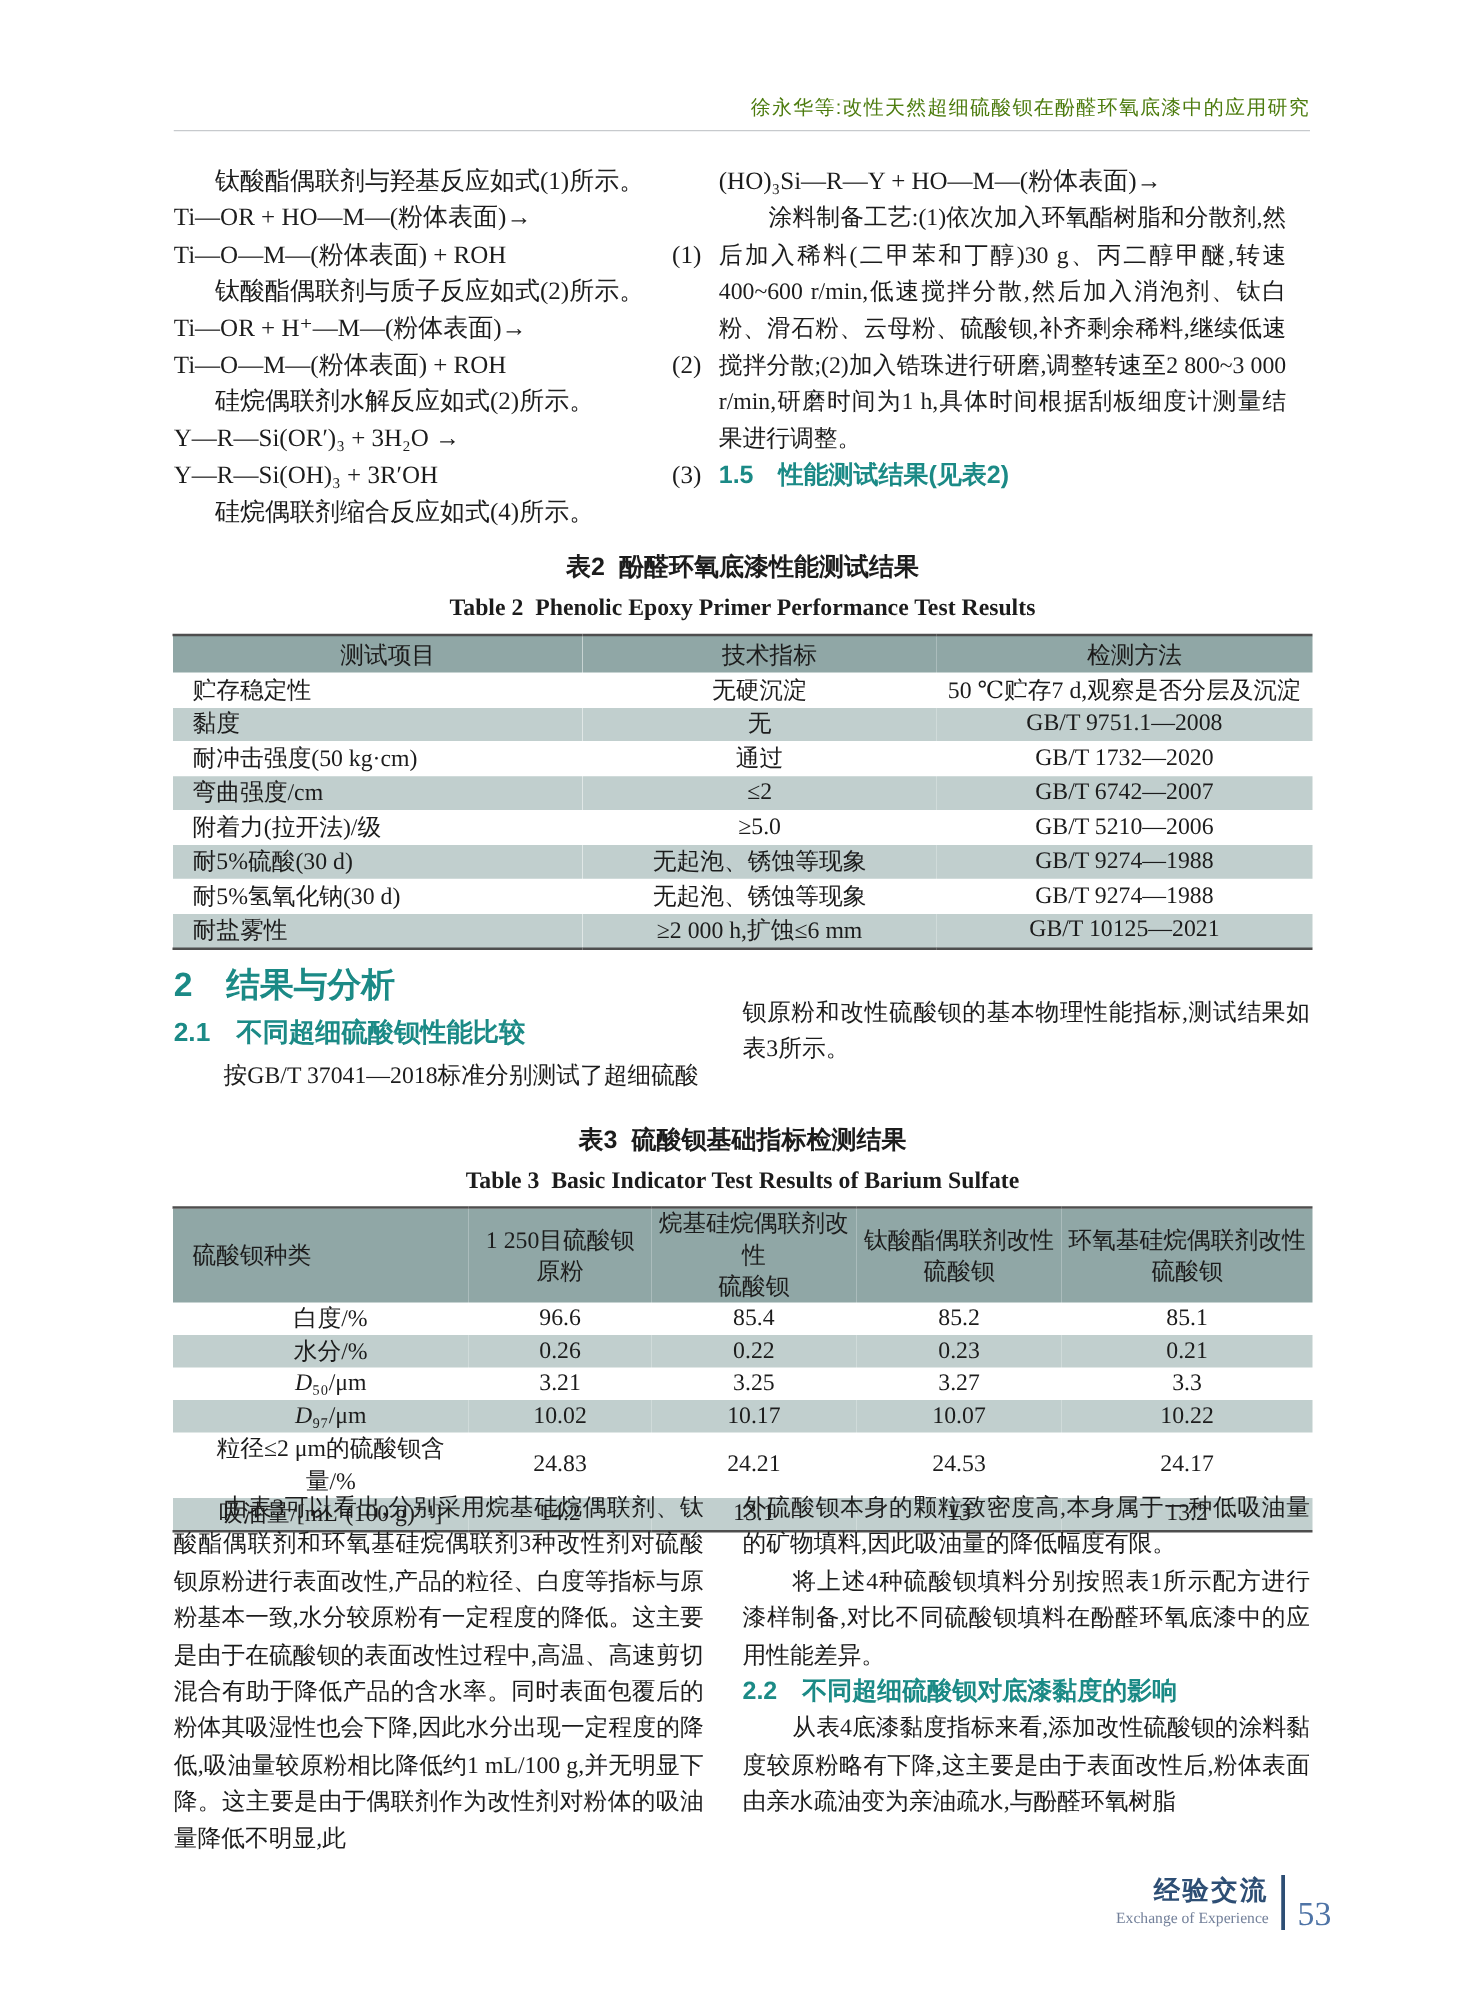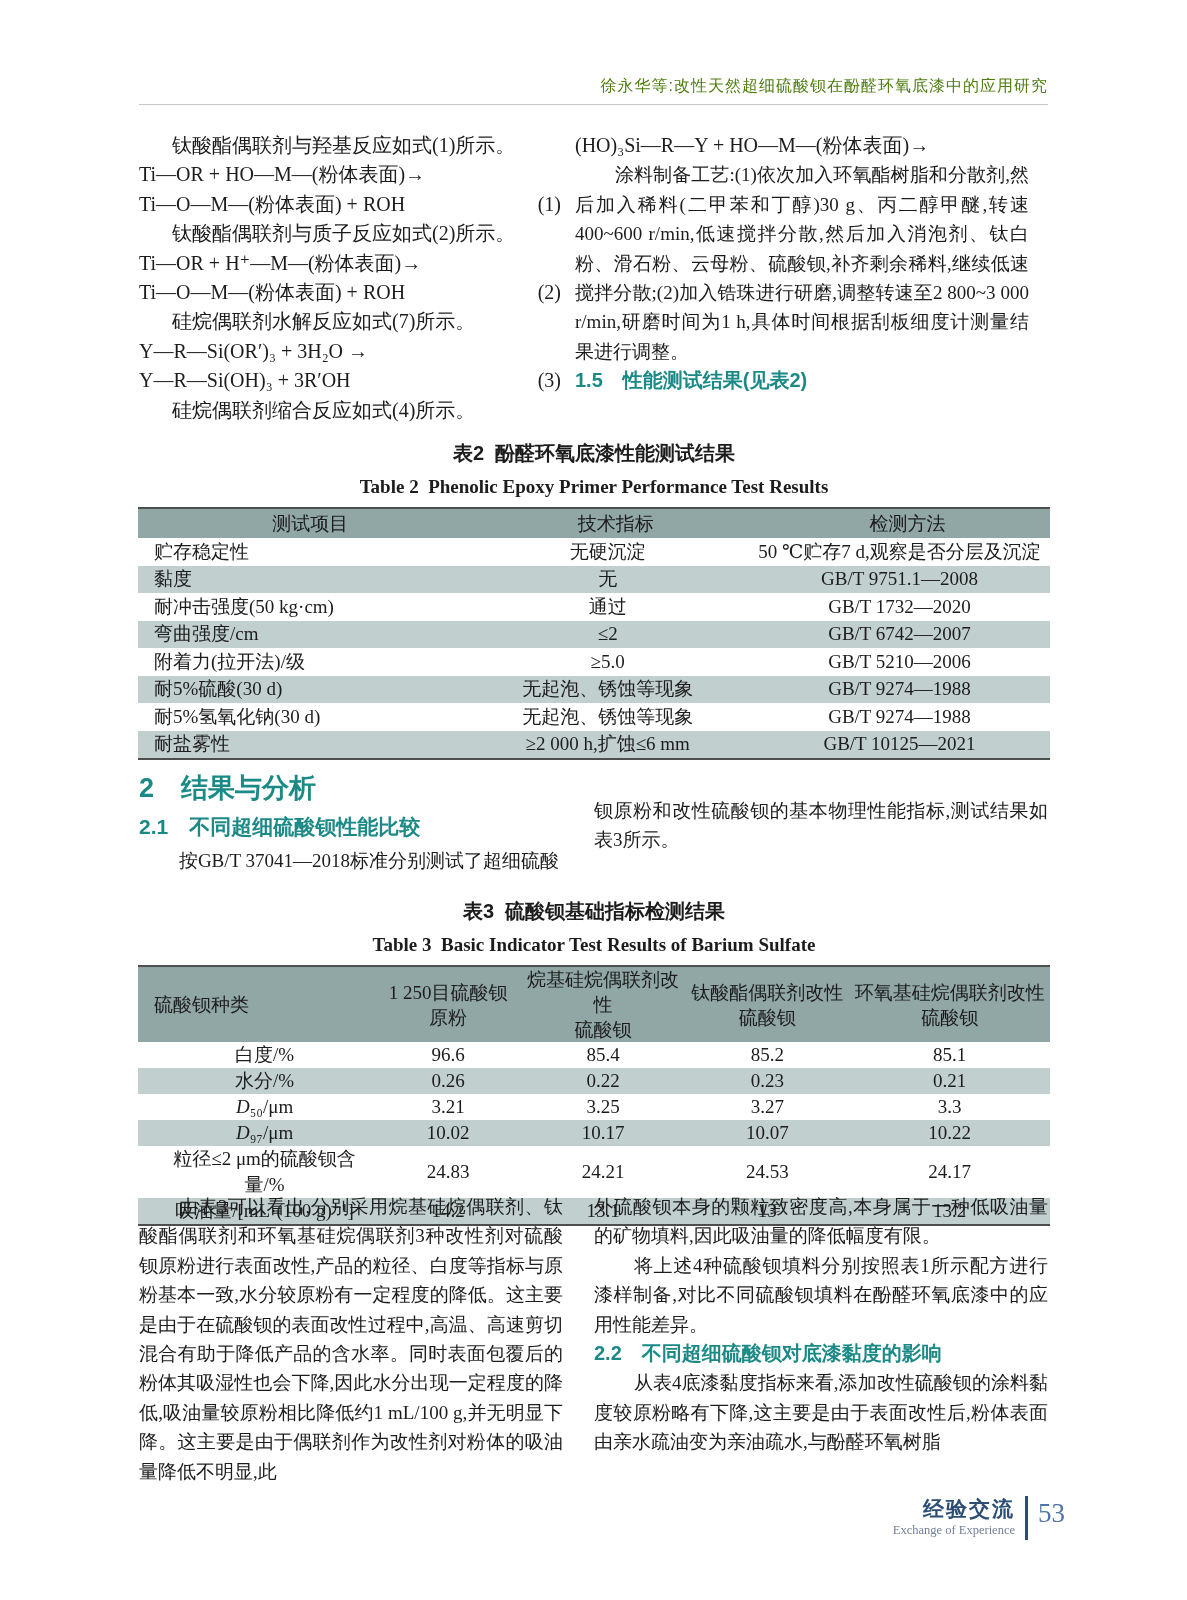--- a/index.html
+++ b/index.html
@@ -57,21 +57,21 @@
   #table3 tbody td{height:26px;text-align:center;}
   td.di::first-letter{font-style:italic;}
 
   
   .footer{position:absolute;top:1496px;right:122px;display:flex;align-items:center;gap:10px;}
   .f-labels{text-align:right;}
   .f-cn{font-family:"Liberation Sans","DejaVu Sans",sans-serif;font-weight:700;
         font-size:21px;color:#2d4e74;letter-spacing:2px;line-height:22px;}
   .f-en{font-size:12.5px;color:#73809a;margin-top:3px;}
   .f-bar{width:3px;height:44px;background:#2d4e74;}
-  .f-page{font-size:27px;color:#4f74a6;align-self:flex-start;margin-top:2px;}
+  .f-page{font-size:27px;color:#4f74a6;align-self:flex-start;margin-top:20px;}
 </style>
 </head>
 <body>
 
 <div class="page">
 
   <div class="running">徐永华等:改性天然超细硫酸钡在酚醛环氧底漆中的应用研究</div>
   <div class="head-rule"></div>
 
   <div class="cols" style="top:131px;gap:12px;">
@@ -81,21 +81,21 @@
       <div class="line eq">
         <span>Ti—O—M—(粉体表面) + ROH</span>
         <span class="eqnum">(1)</span>
       </div>
       <div class="line indent">钛酸酯偶联剂与质子反应如式(2)所示。</div>
       <div class="line">Ti—OR + H⁺—M—(粉体表面)→</div>
       <div class="line eq">
         <span>Ti—O—M—(粉体表面) + ROH</span>
         <span class="eqnum">(2)</span>
       </div>
-      <div class="line indent">硅烷偶联剂水解反应如式(7)所示。</div>
+      <div class="line indent">硅烷偶联剂水解反应如式(2)所示。</div>
       <div class="line">Y—R—Si(OR′)₃ + 3H₂O →</div>
       <div class="line eq">
         <span>Y—R—Si(OH)₃ + 3R′OH</span>
         <span class="eqnum">(3)</span>
       </div>
       <div class="line indent">硅烷偶联剂缩合反应如式(4)所示。</div>
     </div>
     <div class="col-r">
       <div class="line">(HO)₃Si—R—Y + HO—M—(粉体表面)→</div>
       <div class="para ind">涂料制备工艺:(1)依次加入环氧酯树脂和分散剂,然后加入稀料(二甲苯和丁醇)30 g、丙二醇甲醚,转速400~600 r/min,低速搅拌分散,然后加入消泡剂、钛白粉、滑石粉、云母粉、硫酸钡,补齐剩余稀料,继续低速搅拌分散;(2)加入锆珠进行研磨,调整转速至2 800~3 000 r/min,研磨时间为1 h,具体时间根据刮板细度计测量结果进行调整。</div>

